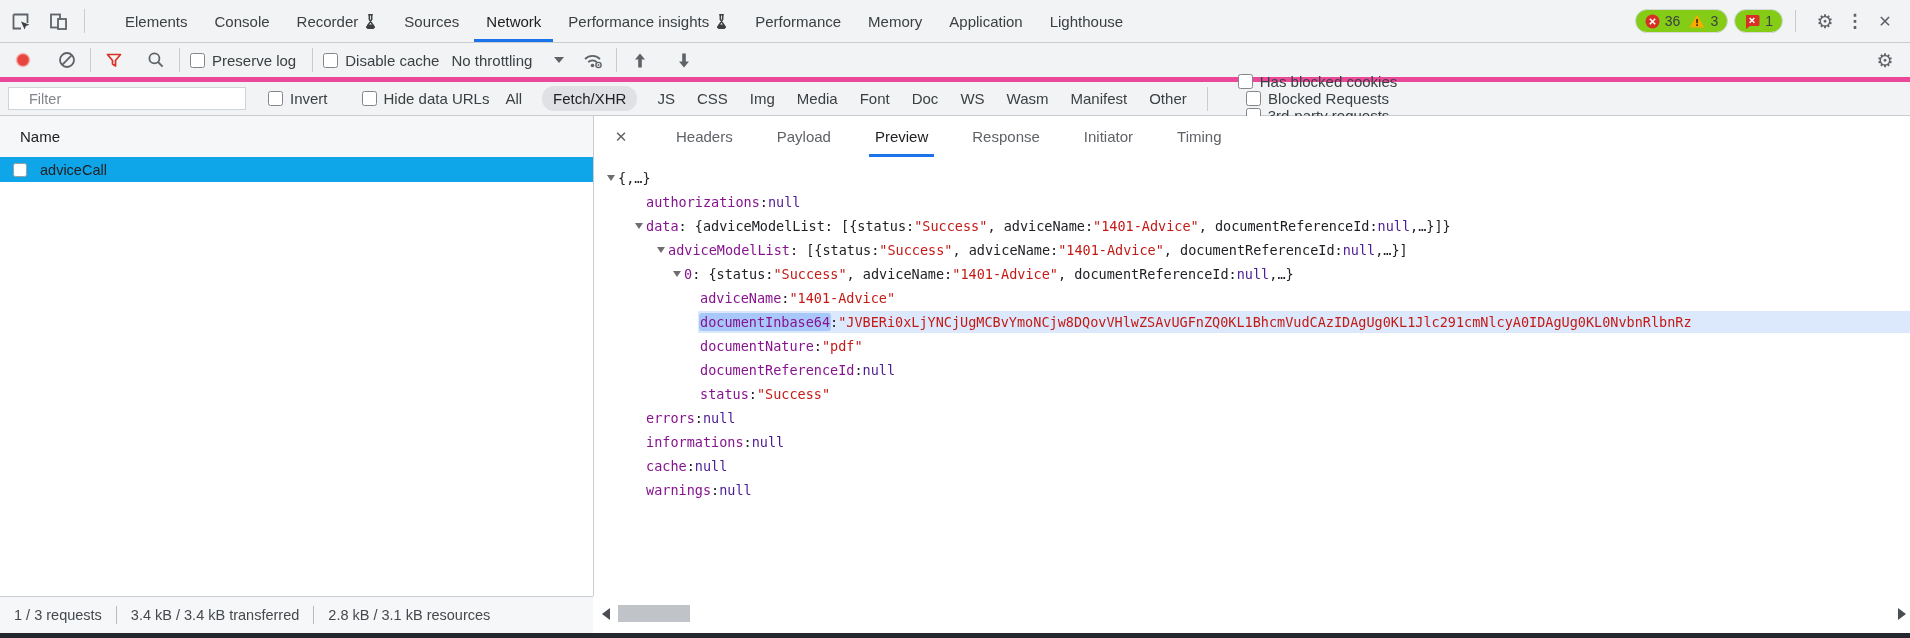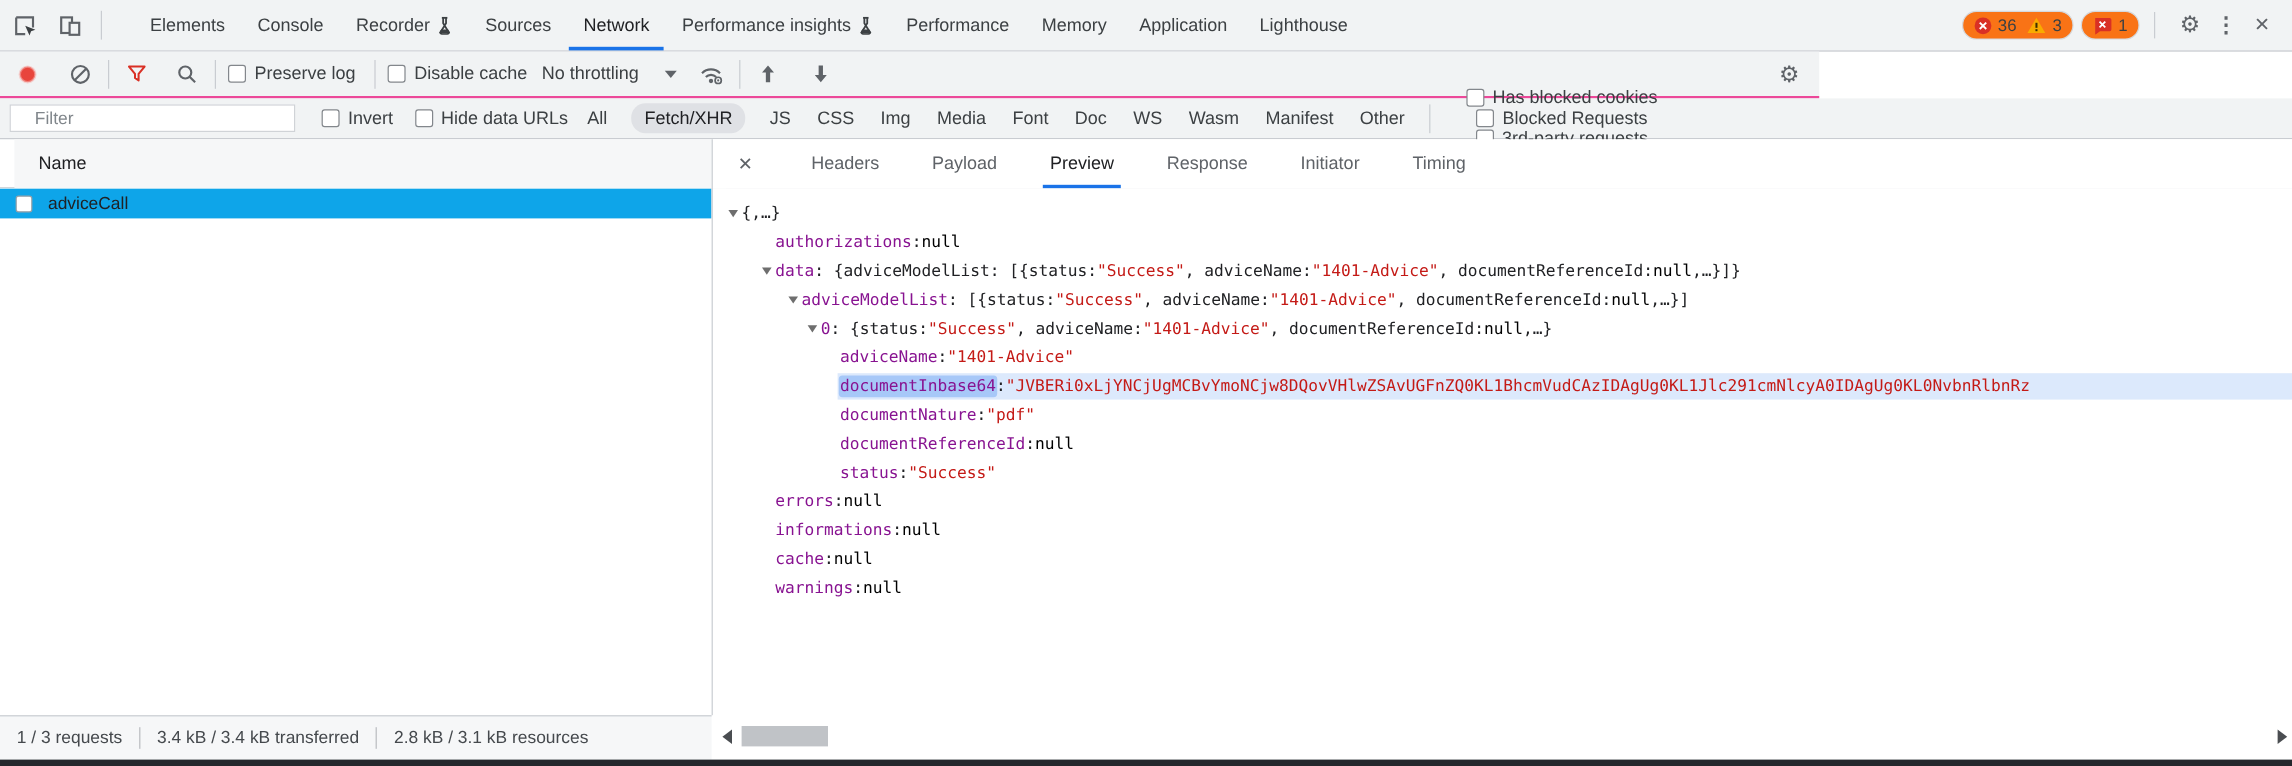--- a/index.html
+++ b/index.html
@@ -15,58 +15,58 @@
   #inspect-btn { margin-left:8px; }
   #device-btn  { margin-left:14px; }
   .vsep { width:1px; height:24px; background:#c9ccd1; margin:0 10px 0 14px; }
   #main-tabs { display:flex; align-items:center; height:100%; column-gap:27px; padding-left:30px; }
   .mtab { display:flex; align-items:center; height:100%; color:#3c4043; font-size:15px;
           column-gap:6px; white-space:nowrap; position:relative; }
   .mtab.active { color:#202124; }
   .mtab.active::after { content:""; position:absolute; left:-12px; right:-12px; bottom:0; height:3px; background:#1a73e8; }
   .flask svg { display:block; }
   #tab-right { margin-left:auto; display:flex; align-items:center; height:100%; padding-right:10px; }
-  .badge-pill { display:flex; align-items:center; background:#f97316; border:1px solid #d5d8dc;
+  .badge-pill { display:flex; align-items:center; background:#84cc16; border:1px solid #d5d8dc;
                 border-radius:12px; height:24px; padding:0 9px; column-gap:5px; margin-left:6px;
                 font-size:14px; color:#3c4043; }
   .glyphbtn { width:30px; height:28px; display:flex; align-items:center; justify-content:center;
               color:#5f6368; }
   #gear-top { font-size:19px; margin-left:14px; }
   #kebab { font-size:18px; font-weight:bold; letter-spacing:0; }
   #close-top { font-size:16px; }
   .badge-sep { width:1px; height:22px; background:#c9ccd1; margin-left:12px; }
 
   
-  #toolbar { left:0; top:43px; width:1516px; height:39px; background:#f1f3f4;
-             border-bottom:2px solid #ec4899; display:flex; align-items:center; }
+  #toolbar { left:0; top:43px; width:1910px; height:39px; background:#f1f3f4;
+             border-bottom:5px solid #ec4899; display:flex; align-items:center; }
   .ic { width:26px; height:26px; display:flex; align-items:center; justify-content:center; }
   .ck { display:flex; align-items:center; column-gap:7px; font-size:15px; color:#3c4043; white-space:nowrap; }
   .ckbox { width:15px; height:15px; border:1.5px solid #83878c; border-radius:2.5px; background:#fff; flex:0 0 auto; }
   .tsep { width:1px; height:24px; background:#c9ccd1; margin:0 10px; }
   #throttle { display:flex; align-items:center; column-gap:22px; font-size:15px; color:#3c4043; margin-left:12px; }
   .caret-down { width:0; height:0; border-left:5px solid transparent; border-right:5px solid transparent;
                 border-top:6px solid #5f6368; }
   #toolbar-gear { margin-left:auto; margin-right:10px; font-size:19px; color:#5f6368; }
 
   
   #filterbar { left:0; top:82px; width:1910px; height:34px; background:#f1f3f4;
                border-bottom:1px solid #c9ccd1; display:flex; align-items:center; }
   #filter-input { width:238px; height:23px; margin-left:8px; border:1px solid #d0d3d7; background:#fff;
                   font-size:14.5px; color:#202124; padding:0 20px; outline:none;
                   font-family:"Liberation Sans",sans-serif; }
   #filter-input::placeholder { color:#80868b; }
-  #filter-checks { display:flex; align-items:center; column-gap:18px; margin-left:22px; }
+  #filter-checks { display:flex; align-items:center; column-gap:34px; margin-left:22px; }
   #type-strip { display:flex; align-items:center; column-gap:18px; margin-left:14px; font-size:15px; color:#3c4043; }
   .ftype { padding:4px 2px; white-space:nowrap; }
   .ftype.pill { background:#dfe1e5; border-radius:12px; padding:4px 11px; color:#202124; }
   #filter-checks2 { display:flex; align-items:center; column-gap:18px; margin-left:20px;flex-direction:column; }
 
   
   #headrow { left:0; top:116px; width:1910px; height:41px; border-bottom:1px solid #c9ccd1; }
-  #name-header { position:absolute; left:12px; top:0; width:593px; height:41px; background:#f6f7f8;
+  #name-header { position:absolute; left:0; top:0; width:593px; height:41px; background:#f6f7f8;
                  display:flex; align-items:center; font-size:15px; color:#202124; padding-left:20px; }
   #detail-tabs { position:absolute; left:593px; top:0; right:0; height:41px; background:#fff;
                  display:flex; align-items:center; }
   #close-details { margin-left:17px; font-size:15px; color:#5f6368; width:22px; text-align:center; }
   .dtab { margin-left:44px; font-size:15px; color:#5f6368; height:100%; display:flex; align-items:center;
           position:relative; white-space:nowrap; }
   .dtab.active { color:#202124; }
   .dtab.active::after { content:""; position:absolute; left:-6px; right:-6px; bottom:0; height:3px; background:#1a73e8; }
 
   
@@ -84,21 +84,21 @@
   .tline { position:relative; height:24px; display:flex; align-items:center; white-space:nowrap;
            font-family:"DejaVu Sans Mono", monospace; font-size:13.5px; color:#202124; }
   .arr { width:14px; flex:0 0 auto; display:flex; align-items:center; justify-content:center; }
   .arr.down::before { content:""; width:0; height:0; border-left:4.5px solid transparent;
                       border-right:4.5px solid transparent; border-top:6px solid #6e6e6e; display:block; }
   .ind0 { padding-left:10px; } .ind1 { padding-left:38px; } .ind2 { padding-left:60px; }
   .ind3 { padding-left:76px; } .ind4 { padding-left:92px; }
   .seg-key { color:#881391; position:relative; z-index:1; }
   .seg-plain { color:#202124; position:relative; z-index:1; }
   .seg-string { color:#c41a16; position:relative; z-index:1; }
-  .seg-null { color:#000000; position:relative; z-index:1; }
+  .seg-null { color:#4c1d95; position:relative; z-index:1; }
   .seg-hl { background:#a7c8f8; border-radius:2px; box-shadow:0 0 0 1px #a7c8f8; }
   .rowband { position:absolute; left:104px; right:0; top:1px; bottom:1px; background:#dce9fc; z-index:0; }
 
   
   #statusbar { left:0; top:596px; width:593px; height:37px; background:#f6f7f8; border-top:1px solid #c9ccd1;
                display:flex; align-items:center; font-size:14.5px; color:#45494d; column-gap:14px; padding-left:14px; }
   .st-sep { width:1px; height:18px; background:#b8bbbf; }
   #hscroll { left:594px; top:597px; width:1316px; height:36px; background:#fff; }
   .scroll-arrow { position:absolute; top:11px; width:0; height:0; }
   #scroll-left { left:8px; border-top:6px solid transparent; border-bottom:6px solid transparent;

